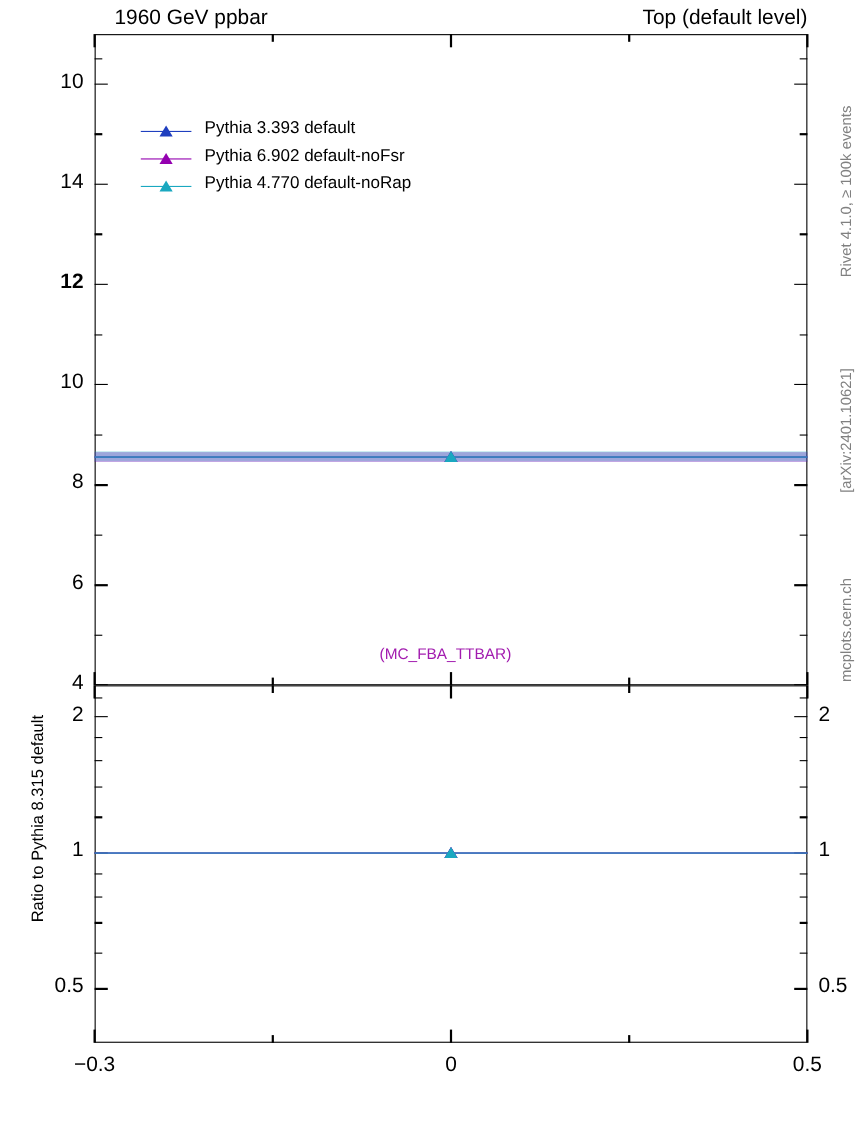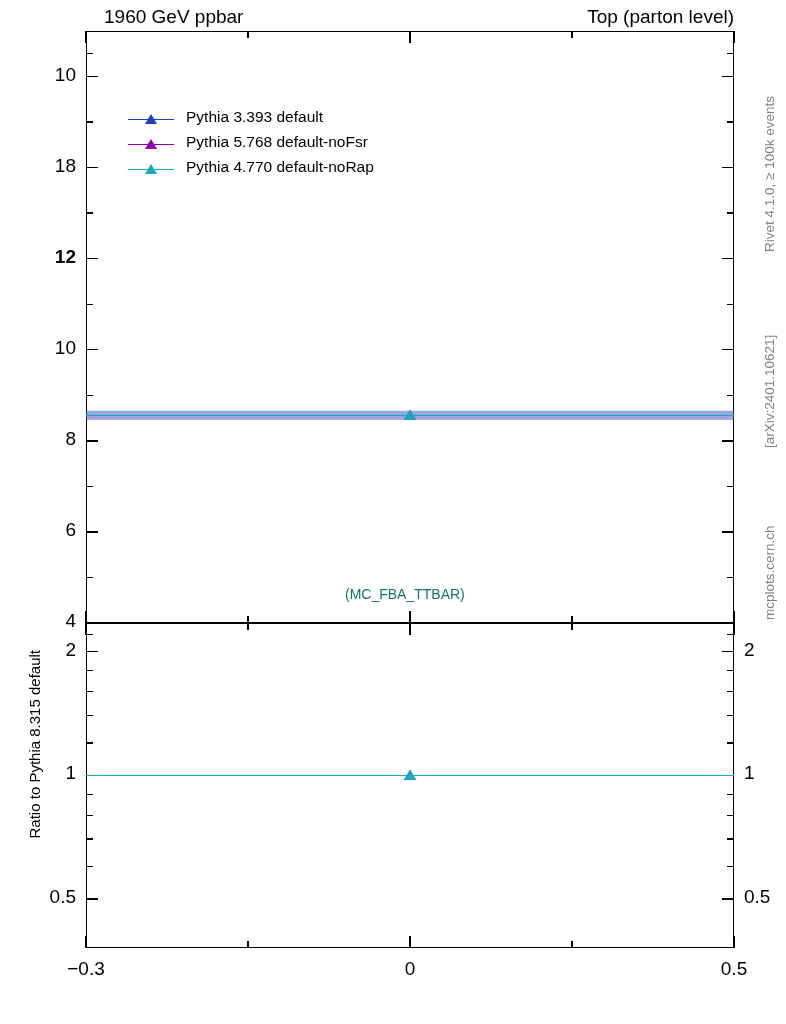--- a/index.html
+++ b/index.html
@@ -134,21 +134,21 @@
     top: 0;
     color: #000;
   }
 
   
   #watermark {
     position: absolute;
     left: 345px;
     top: 586px;
     font-size: 14px;
-    color: #0f766e;
+    color: #a21caf;
     white-space: nowrap;
   }
 
   
   #ratio-ytitle {
     position: absolute;
     left: 26px;
     top: 650px;
     font-size: 15px;
     color: #000;
@@ -156,21 +156,21 @@
     transform-origin: 0 0;
     transform: rotate(-90deg) translate(-100%, 0);
   }
 </style>
 </head>
 <body>
 
 <div id="root">
 
   <div class="hdr" id="hdr-left">1960 GeV ppbar</div>
-  <div class="hdr" id="hdr-right">Top (parton level)</div>
+  <div class="hdr" id="hdr-right">Top (default level)</div>
 
   <div class="vtext" id="v-rivet">Rivet 4.1.0, ≥ 100k events</div>
   <div class="vtext" id="v-arxiv">[arXiv:2401.10621]</div>
   <div class="vtext" id="v-mcplot">mcplots.cern.ch</div>
 
   <div class="frame" id="panel-main"></div>
 
   <div id="main-yticks">
       <div class="tick" style="left: 86px; top: 622.3px; width: 12px; height: 1.4px;"></div>
       <div class="tick" style="left: 722px; top: 622.3px; width: 12px; height: 1.4px;"></div>
@@ -182,21 +182,21 @@
       <div class="tick" style="left: 722px; top: 440.146px; width: 12px; height: 1.4px;"></div>
       <div class="lbl ylbl" style="left: 20px; top: 427.846px; width: 56px;">8</div>
       <div class="tick" style="left: 86px; top: 349.069px; width: 12px; height: 1.4px;"></div>
       <div class="tick" style="left: 722px; top: 349.069px; width: 12px; height: 1.4px;"></div>
       <div class="lbl ylbl" style="left: 20px; top: 336.769px; width: 56px;">10</div>
       <div class="tick" style="left: 86px; top: 257.992px; width: 12px; height: 1.4px;"></div>
       <div class="tick" style="left: 722px; top: 257.992px; width: 12px; height: 1.4px;"></div>
       <div class="lbl ylbl" style="left: 20px; top: 245.692px; width: 56px; font-weight: bold;">12</div>
       <div class="tick" style="left: 86px; top: 166.915px; width: 12px; height: 1.4px;"></div>
       <div class="tick" style="left: 722px; top: 166.915px; width: 12px; height: 1.4px;"></div>
-      <div class="lbl ylbl" style="left: 20px; top: 154.615px; width: 56px;">18</div>
+      <div class="lbl ylbl" style="left: 20px; top: 154.615px; width: 56px;">14</div>
       <div class="tick" style="left: 86px; top: 75.8385px; width: 12px; height: 1.4px;"></div>
       <div class="tick" style="left: 722px; top: 75.8385px; width: 12px; height: 1.4px;"></div>
       <div class="lbl ylbl" style="left: 20px; top: 63.5385px; width: 56px;">10</div>
       <div class="tick" style="left: 86px; top: 576.762px; width: 7px; height: 1.4px;"></div>
       <div class="tick" style="left: 727px; top: 576.762px; width: 7px; height: 1.4px;"></div>
       <div class="tick" style="left: 86px; top: 485.685px; width: 7px; height: 1.4px;"></div>
       <div class="tick" style="left: 727px; top: 485.685px; width: 7px; height: 1.4px;"></div>
       <div class="tick" style="left: 86px; top: 394.608px; width: 7px; height: 1.4px;"></div>
       <div class="tick" style="left: 727px; top: 394.608px; width: 7px; height: 1.4px;"></div>
       <div class="tick" style="left: 86px; top: 303.531px; width: 7px; height: 1.4px;"></div>
@@ -236,21 +236,21 @@
 
   <div id="legend">
       <div class="leg-row">
         <div class="leg-line" style="border-top-color: rgb(31, 63, 191);"></div>
         <div class="leg-mark" style="border-bottom-color: rgb(31, 63, 191);"></div>
         <div class="leg-txt">Pythia 3.393 default</div>
       </div>
       <div class="leg-row">
         <div class="leg-line" style="border-top-color: rgb(148, 0, 176);"></div>
         <div class="leg-mark" style="border-bottom-color: rgb(148, 0, 176);"></div>
-        <div class="leg-txt">Pythia 5.768 default-noFsr</div>
+        <div class="leg-txt">Pythia 6.902 default-noFsr</div>
       </div>
       <div class="leg-row">
         <div class="leg-line" style="border-top-color: rgb(26, 168, 192);"></div>
         <div class="leg-mark" style="border-bottom-color: rgb(26, 168, 192);"></div>
         <div class="leg-txt">Pythia 4.770 default-noRap</div>
       </div>
     </div>
 
   <div id="watermark">(MC_FBA_TTBAR)</div>
 

